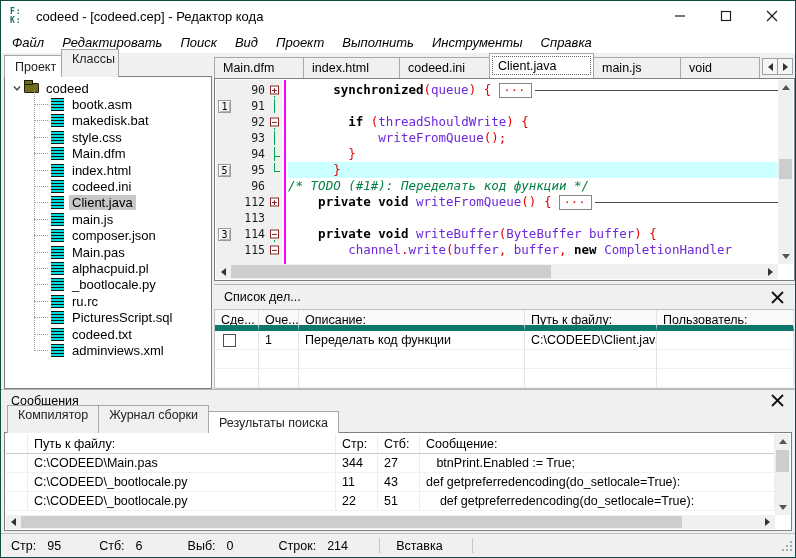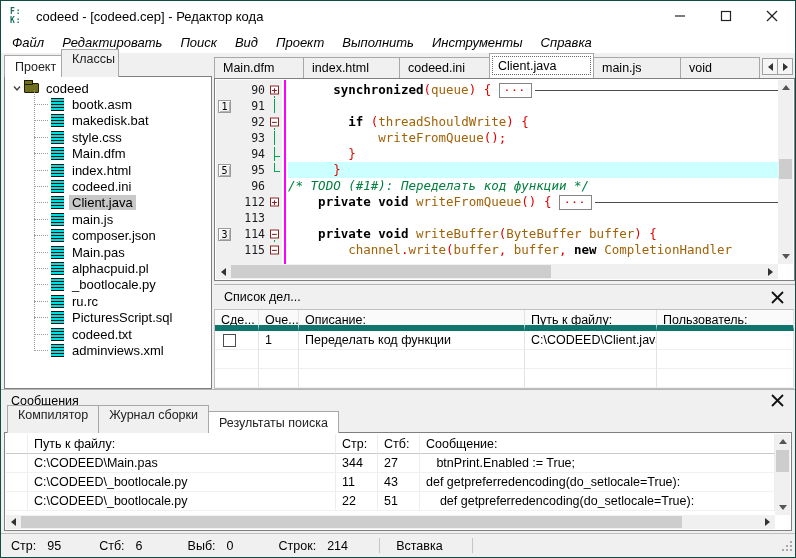--- a/index.html
+++ b/index.html
@@ -69,21 +69,21 @@
   .fbelow{position:absolute;left:5px;top:calc(50% + 6px);bottom:-1px;width:1px;background:#00a651;}
   .fline{position:absolute;left:5px;top:0;bottom:0;width:1px;background:#00a651;}
   .ftick{position:absolute;left:5px;top:62%;width:6px;height:1px;background:#00a651;}
   .fendv{position:absolute;left:5px;top:0;height:58%;width:1px;background:#00a651;}
   .ftick2{position:absolute;left:5px;top:58%;width:6px;height:1px;background:#00a651;}
   .codec{flex:1;display:flex;margin-left:6px;min-width:0;}
   .cl.hl .codec{background:#ccffff;}
   .pre{white-space:pre;font:12.5px/16px "DejaVu Sans Mono",monospace;}
   .sg-k{font-weight:bold;color:#000;}
   .sg-s{color:#e00000;}
-  .sg-p{color:#a16207;}
+  .sg-p{color:#6d28d9;}
   .sg-c{color:#008040;font-style:italic;}
   .cmark{align-self:center;border:1px solid #848484;color:#e00000;background:#fff;font:bold 9px/8px "DejaVu Sans Mono",monospace;padding:2px 4px 3px;margin-left:8px;letter-spacing:2px;}
   .rule{flex:1;height:1px;background:#4a4a4a;align-self:center;margin-left:3px;}
   
   .vscroll{position:absolute;top:1px;right:1px;bottom:16px;width:15px;background:#f0f0f0;}
   .hscroll{position:absolute;left:1px;right:16px;bottom:1px;height:15px;background:#f0f0f0;display:flex;align-items:center;}
   .sarr{width:15px;height:15px;display:flex;align-items:center;justify-content:center;flex-shrink:0;}
   .vscroll .sarr{position:absolute;left:0;}
   .vthumb{position:absolute;left:1px;right:1px;background:#cdcdcd;}
   .hthumb{height:13px;background:#cdcdcd;}

